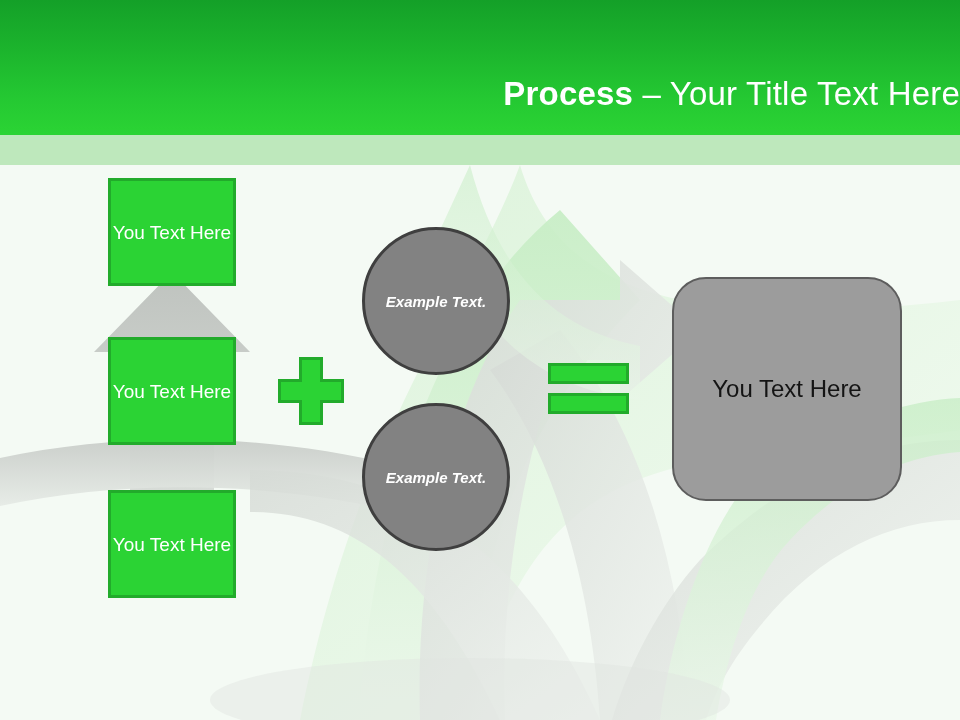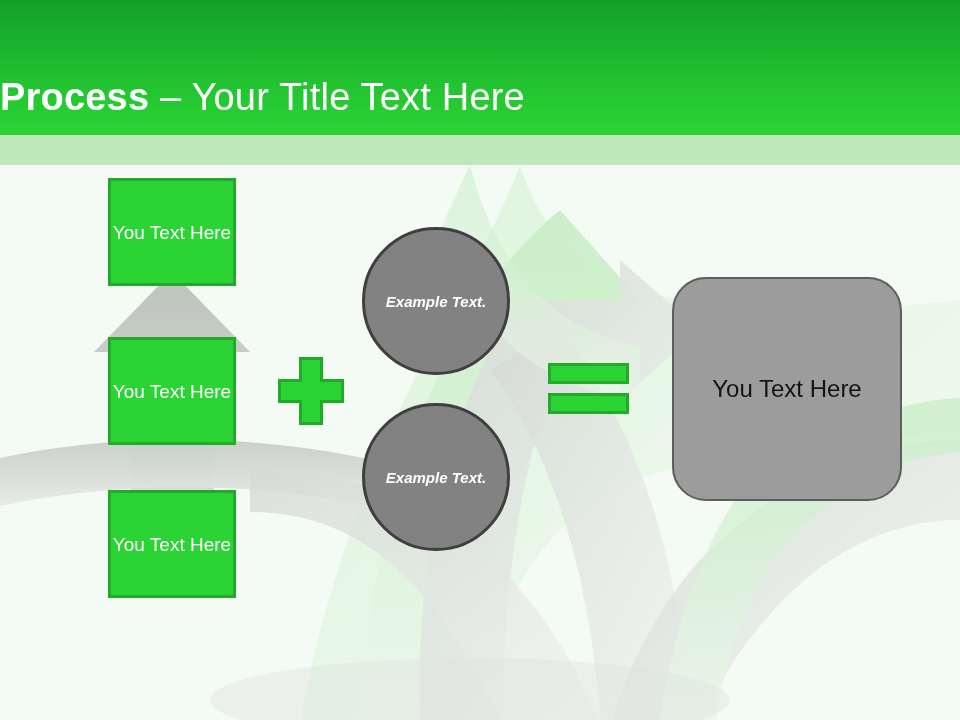--- a/index.html
+++ b/index.html
@@ -42,23 +42,23 @@
     left: 0; top: 135px;
     width: 960px;
     height: 30px;
     background: #bee8bc;
     z-index: 5;
   }
   #title {
     position: absolute;
     left: 0; top: 52px;
     width: 960px;
-    text-align: left;
+    text-align: right;
     color: #ffffff;
-    font-size: 38px;
+    font-size: 33px;
     line-height: 40px;
     letter-spacing: 0.2px;
     white-space: nowrap;
     z-index: 6;
   }
   #title .strong { font-weight: bold; }
   #title .light  { font-weight: normal; }
 
   
   .green-box {

